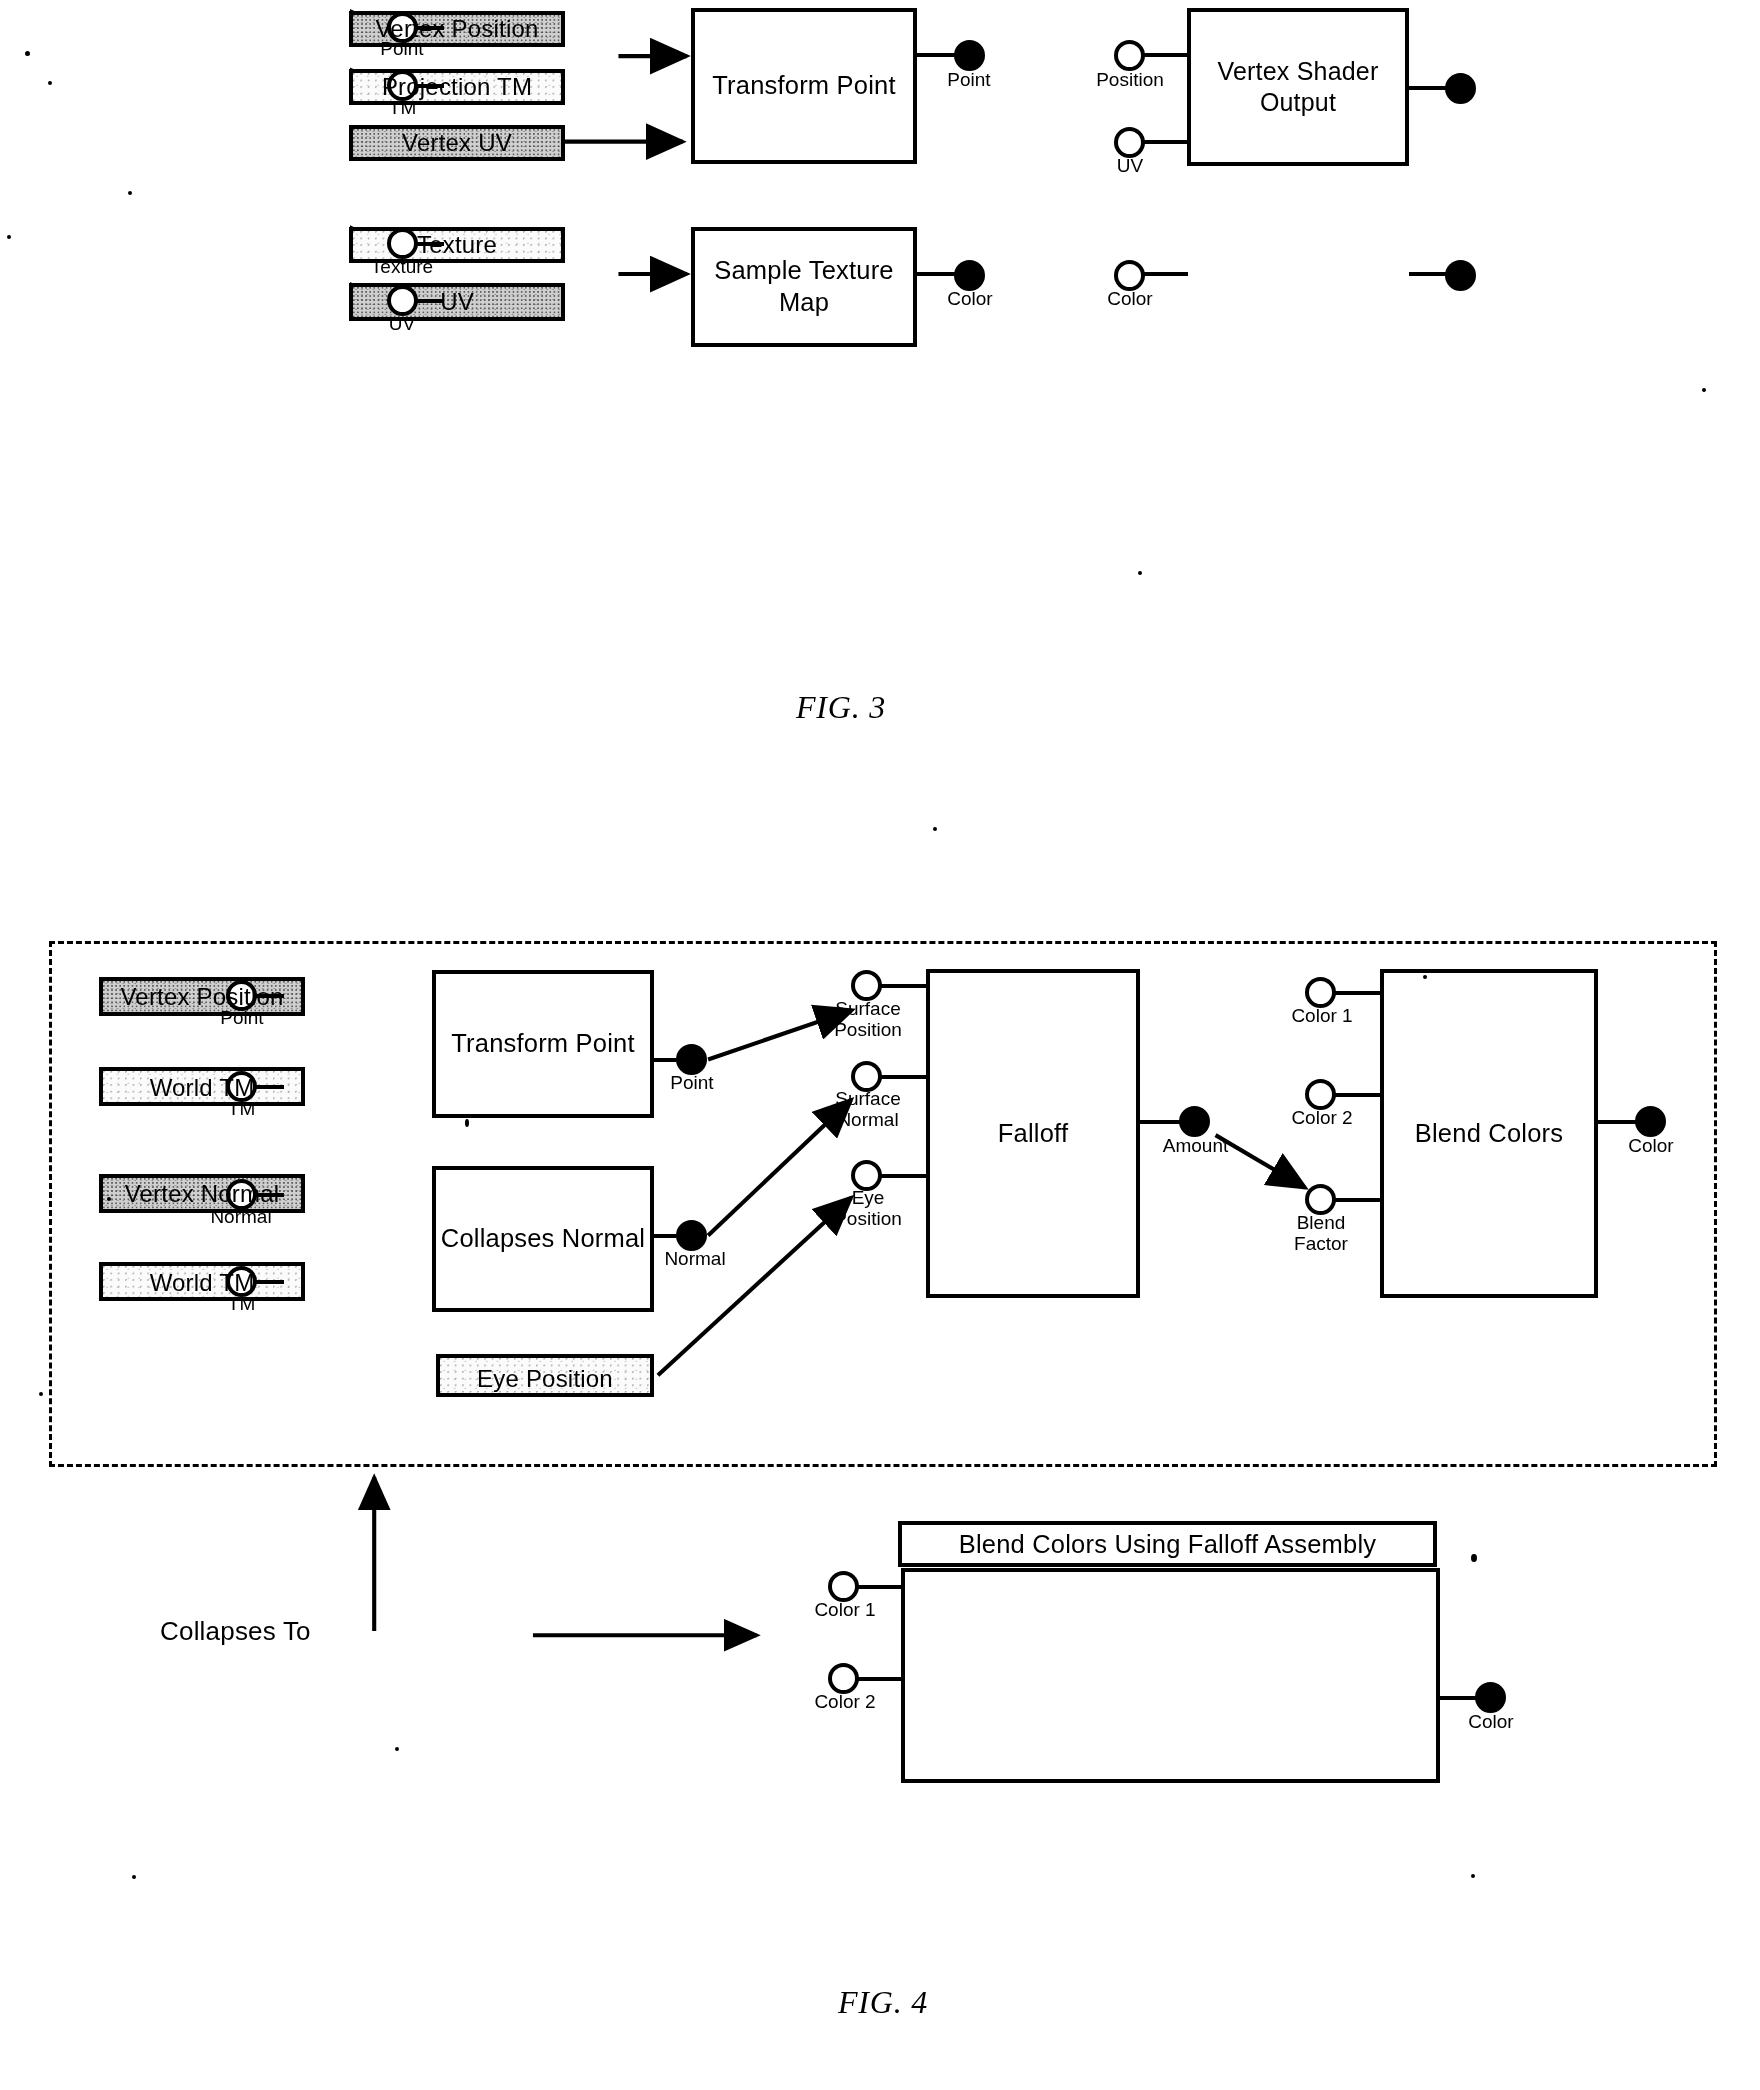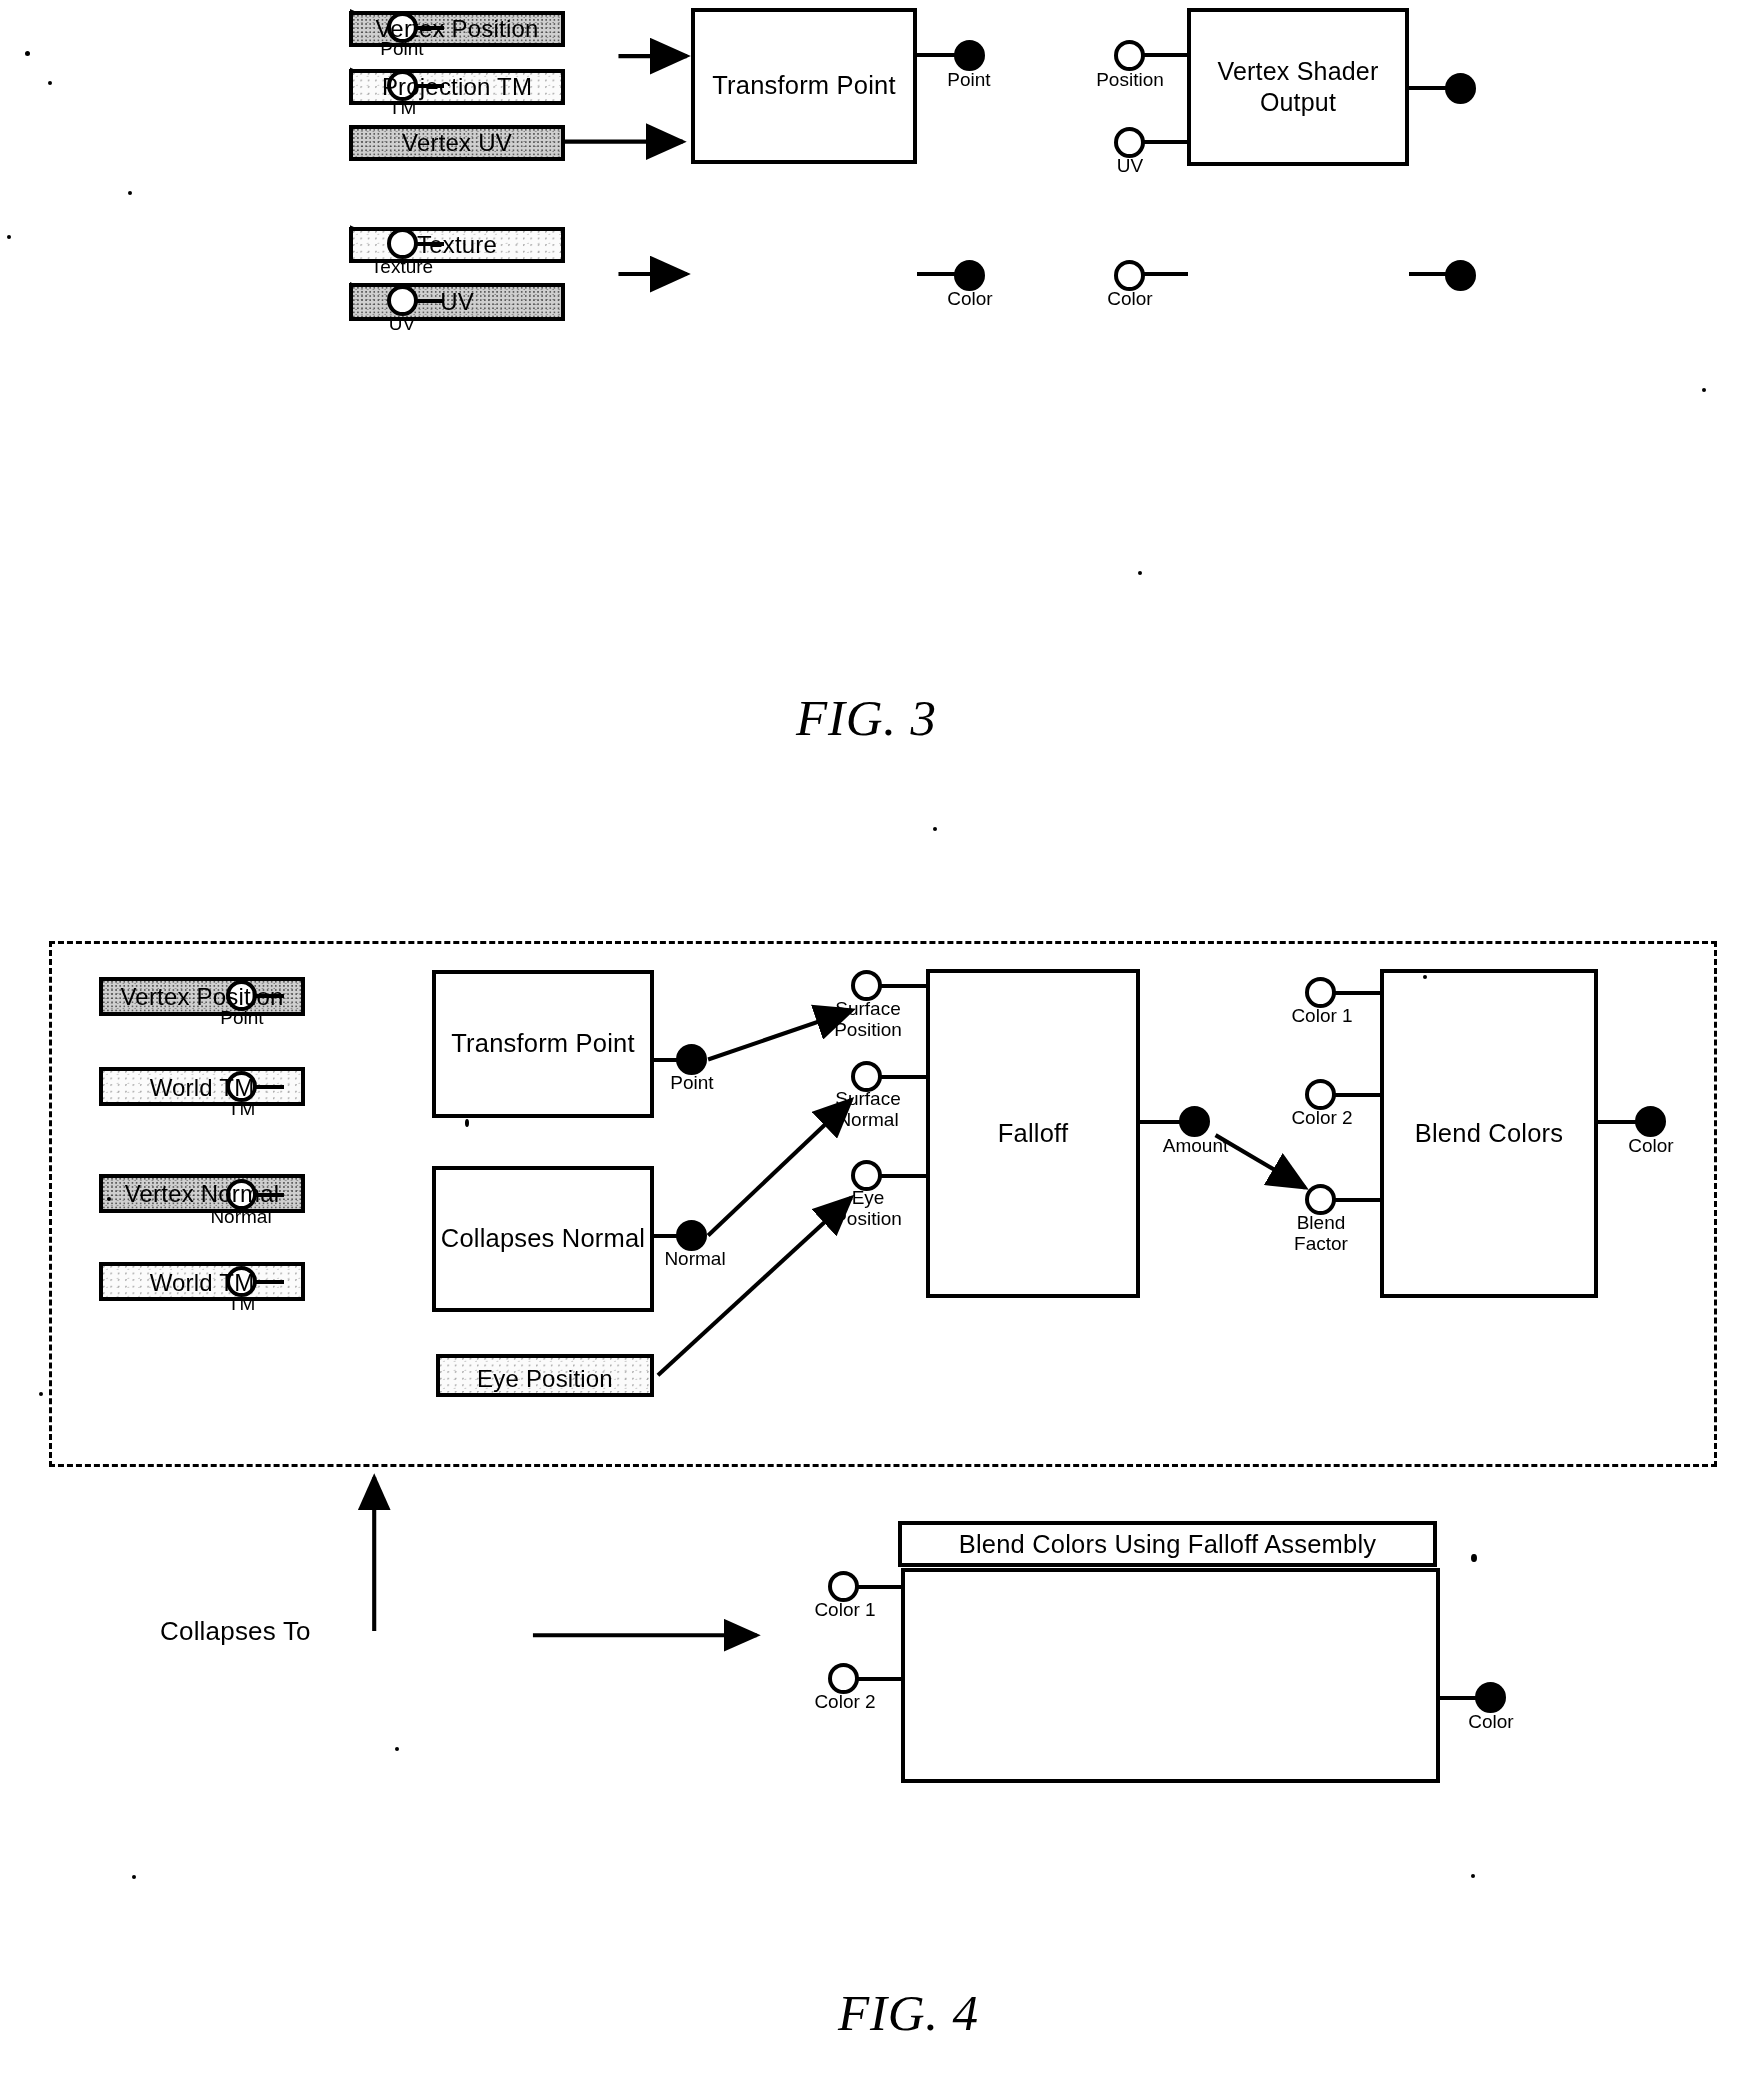--- a/index.html
+++ b/index.html
@@ -85,21 +85,21 @@
     position: absolute;
     background: #000;
     height: 4.1px;
   }
 
   
   .fig-caption {
     position: absolute;
     font-family: "Liberation Serif", serif;
     font-style: italic;
-    font-size: 51px;
+    font-size: 32px;
     letter-spacing: 0.8px;
   }
 
   
   .dashbox {
     position: absolute;
     border: 3.3px dashed #000;
     box-sizing: border-box;
   }
 
@@ -222,20 +222,23 @@
 
   <div class="port" style="left:387px;top:228px;"></div>
   <div class="plabel" style="left:359px;top:256px;width:86px;">Texture</div>
 
   <div class="port" style="left:387px;top:285px;"></div>
   <div class="plabel" style="left:374px;top:313px;width:56px;">UV</div>
 
   <div class="wire" style="left:415px;top:242px;width:29px;"></div>
   <div class="wire" style="left:415px;top:299px;width:29px;"></div>
 
+  <div class="node proc" style="left:691px;top:227px;width:226px;height:120px;">
+    <span>Sample Texture Map</span>
+  </div>
 
   <div class="wire" style="left:917px;top:272px;width:51px;"></div>
   <div class="port filled" style="left:954px;top:260px;"></div>
   <div class="plabel" style="left:933px;top:288px;width:74px;">Color</div>
 
   <div class="port" style="left:1114px;top:260px;"></div>
   <div class="plabel" style="left:1093px;top:288px;width:74px;">Color</div>
   <div class="wire" style="left:1143px;top:272px;width:45px;"></div>
 
   <div class="wire" style="left:1409px;top:272px;width:48px;"></div>

